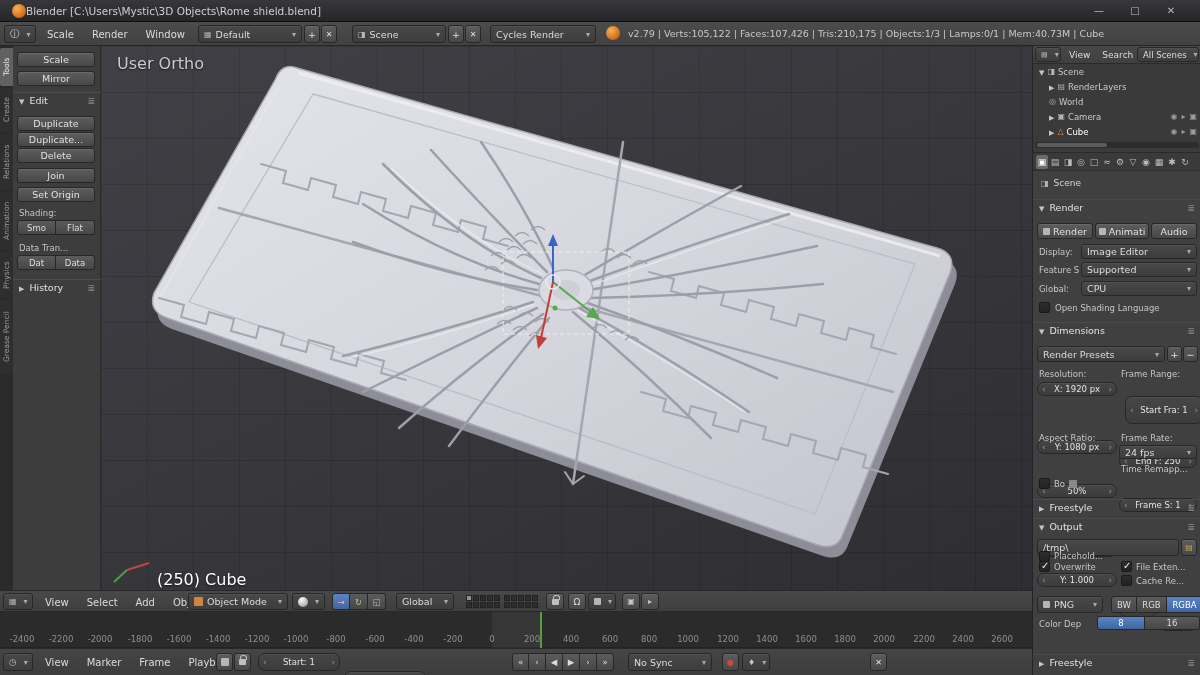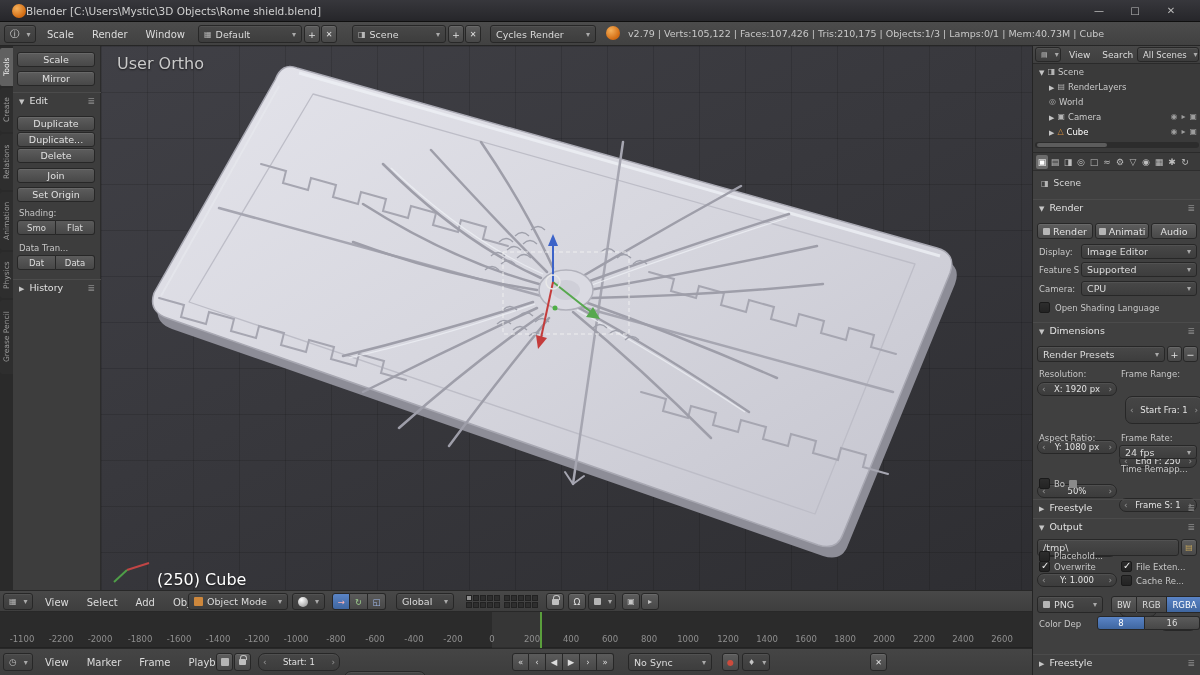--- a/index.html
+++ b/index.html
@@ -329,21 +329,21 @@
         <span style="font-size:8px;color:#c5c5c5">▣</span>
       </div>
     <div class="btn abs" style="left:641px;top:2px;width:18px;height:17px">
         <span style="font-size:8px;color:#c5c5c5">▸</span>
       </div>
   </div>
 
   <div class="abs" style="left:0;top:612px;width:1032px;height:36px;background:#2b2b2b;border-bottom:1px solid #222">
     <div class="abs" style="left:492px;top:0;width:49px;height:36px;background:rgba(255,255,255,.055)"></div>
     <div class="abs" style="left:540px;top:0;width:2px;height:36px;background:#5a9e3c"></div>
-    <span class="tick" style="left:22px">-1100</span>
+    <span class="tick" style="left:22px">-2400</span>
     <span class="tick" style="left:61px">-2200</span>
     <span class="tick" style="left:100px">-2000</span>
     <span class="tick" style="left:140px">-1800</span>
     <span class="tick" style="left:179px">-1600</span>
     <span class="tick" style="left:218px">-1400</span>
     <span class="tick" style="left:257px">-1200</span>
     <span class="tick" style="left:296px">-1000</span>
     <span class="tick" style="left:336px">-800</span>
     <span class="tick" style="left:375px">-600</span>
     <span class="tick" style="left:414px">-400</span>
@@ -501,21 +501,21 @@
         <span>Audio</span>
       </div>
     <span class="lbl abs" style="left:6px;top:94px">Display:</span>
     <div class="dd abs" style="left:48px;top:91px;width:116px;height:15px">
         <span>Image Editor</span>
       </div>
     <span class="lbl abs" style="left:6px;top:112px">Feature S</span>
     <div class="dd abs" style="left:48px;top:109px;width:116px;height:15px">
         <span>Supported</span>
       </div>
-    <span class="lbl abs" style="left:6px;top:131px">Camera:</span>
+    <span class="lbl abs" style="left:6px;top:131px">Global:</span>
     <div class="dd abs" style="left:48px;top:128px;width:116px;height:15px">
         <span>CPU</span>
       </div>
     <div class="abs" style="left:6px;top:149px;display:flex;align-items:center;gap:5px">
       <span class="check"></span>
       <span class="lbl">Open Shading Language</span>
     </div>
 
     <div class="phead abs" style="left:0;top:169px;width:168px;height:16px">
       <span class="tri-down"></span>

